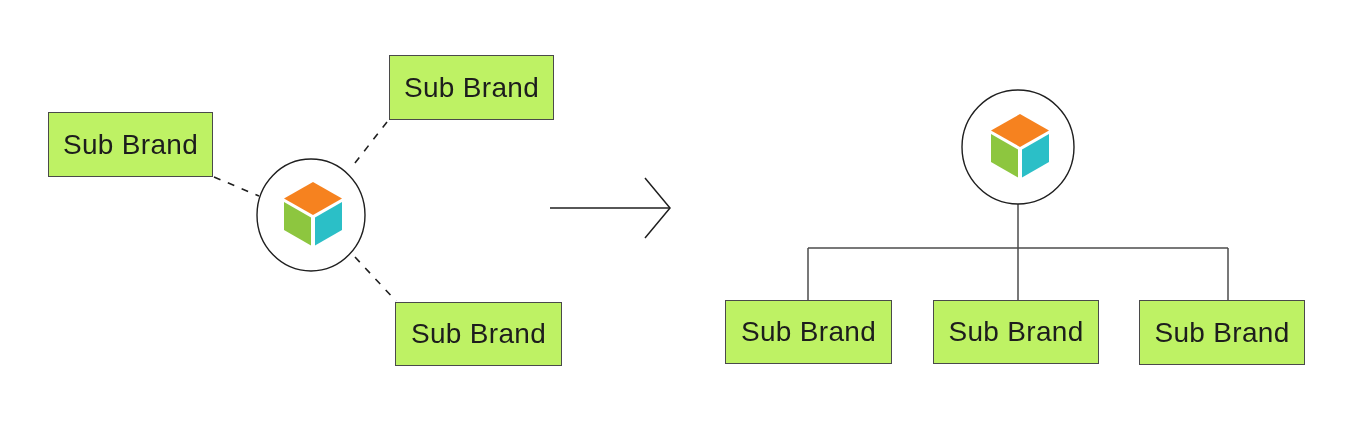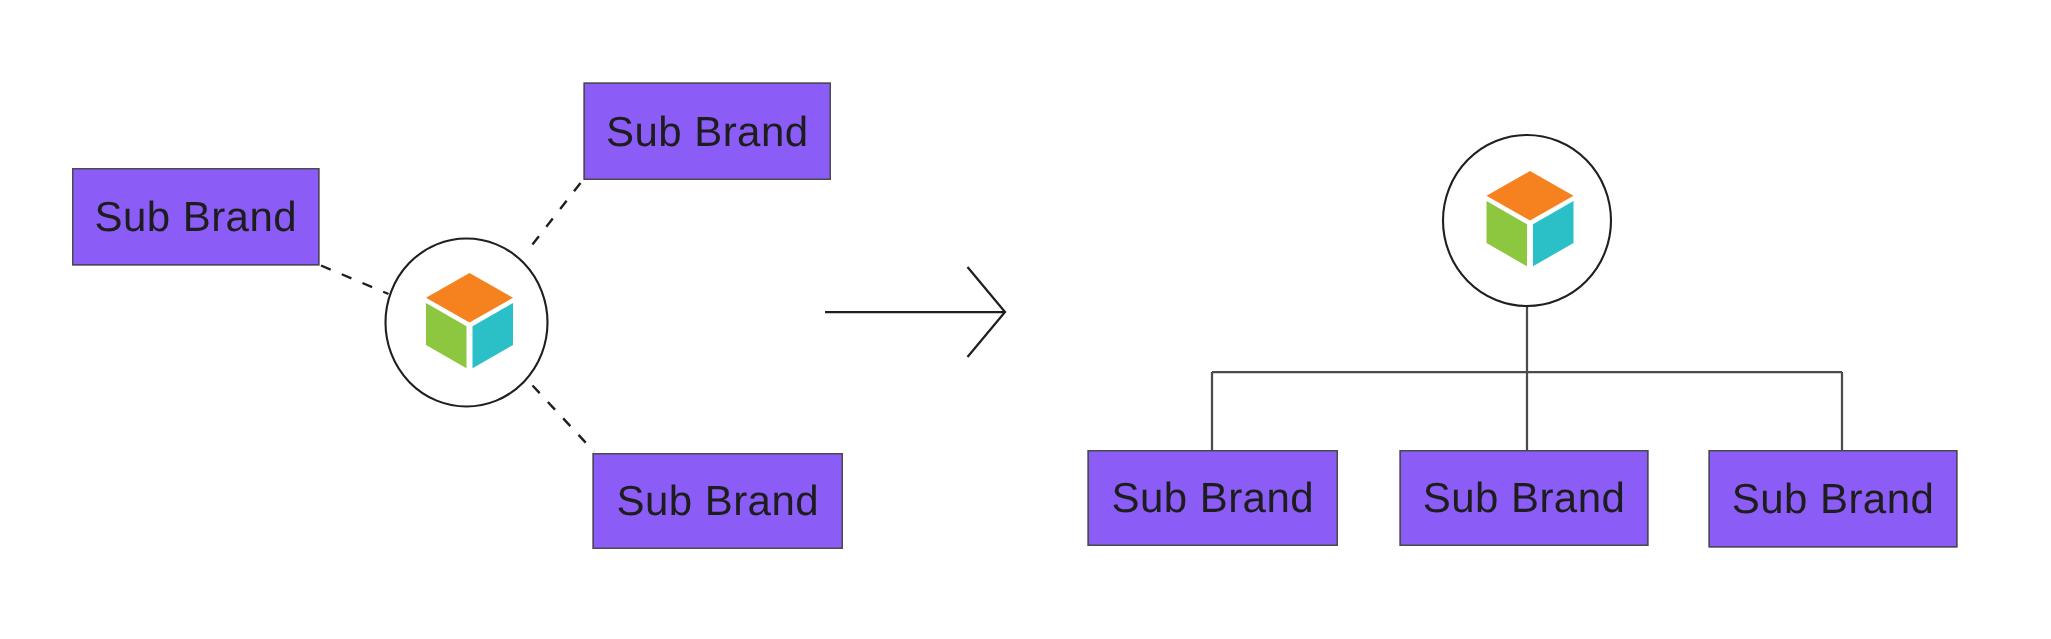--- a/index.html
+++ b/index.html
@@ -17,21 +17,21 @@
   }
   .diagram-svg {
     position: absolute;
     left: 0; top: 0;
     width: 1367px;
     height: 426px;
   }
   .node-box {
     position: absolute;
     box-sizing: border-box;
-    background: #8b5cf6;
+    background: #bef264;
     border: 1.5px solid #4a4a4a;
     display: flex;
     align-items: center;
     justify-content: center;
     font-size: 28px;
     letter-spacing: 0.3px;
     color: #1d1d1d;
     white-space: nowrap;
   }
   

